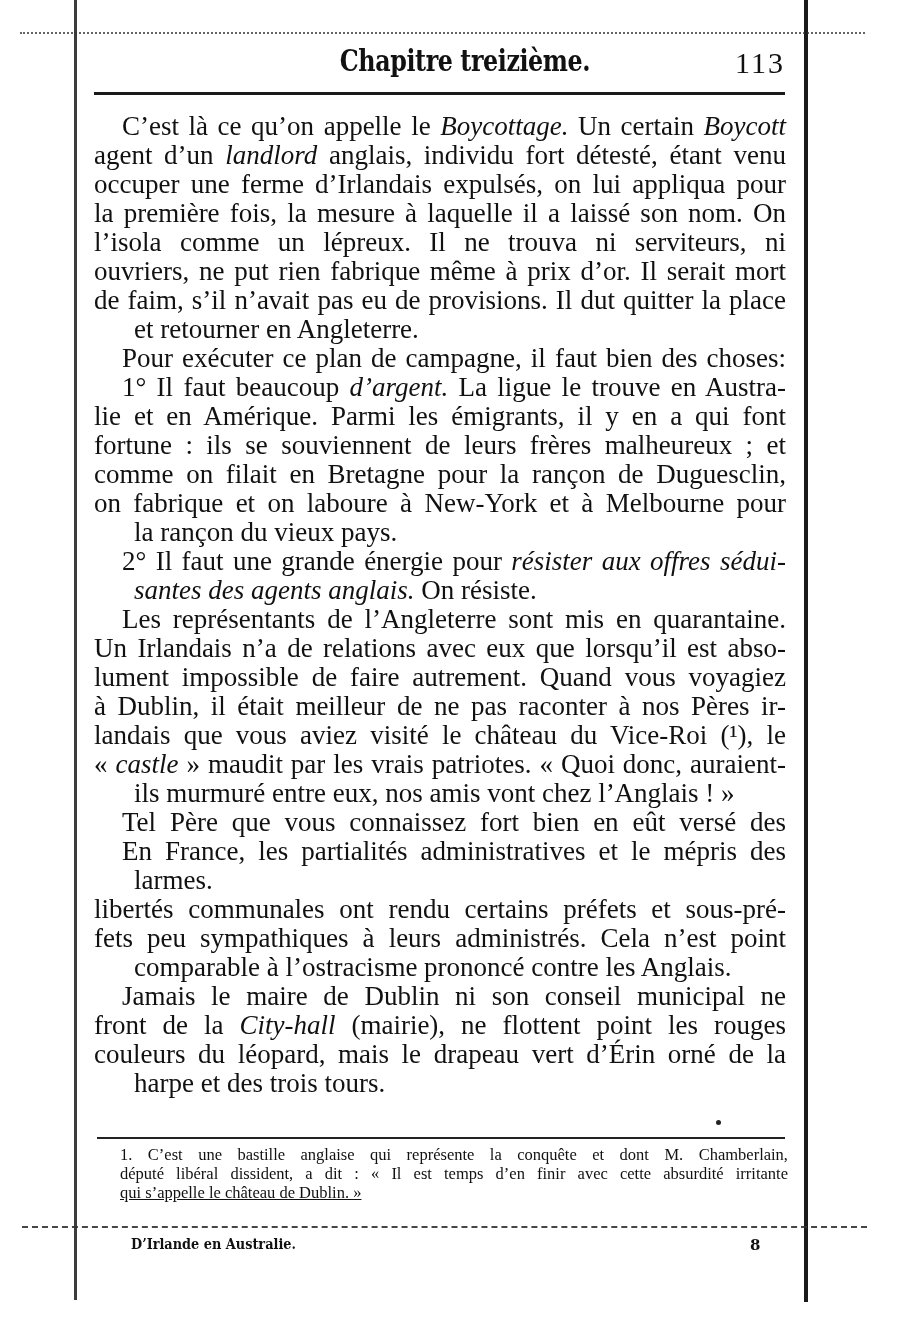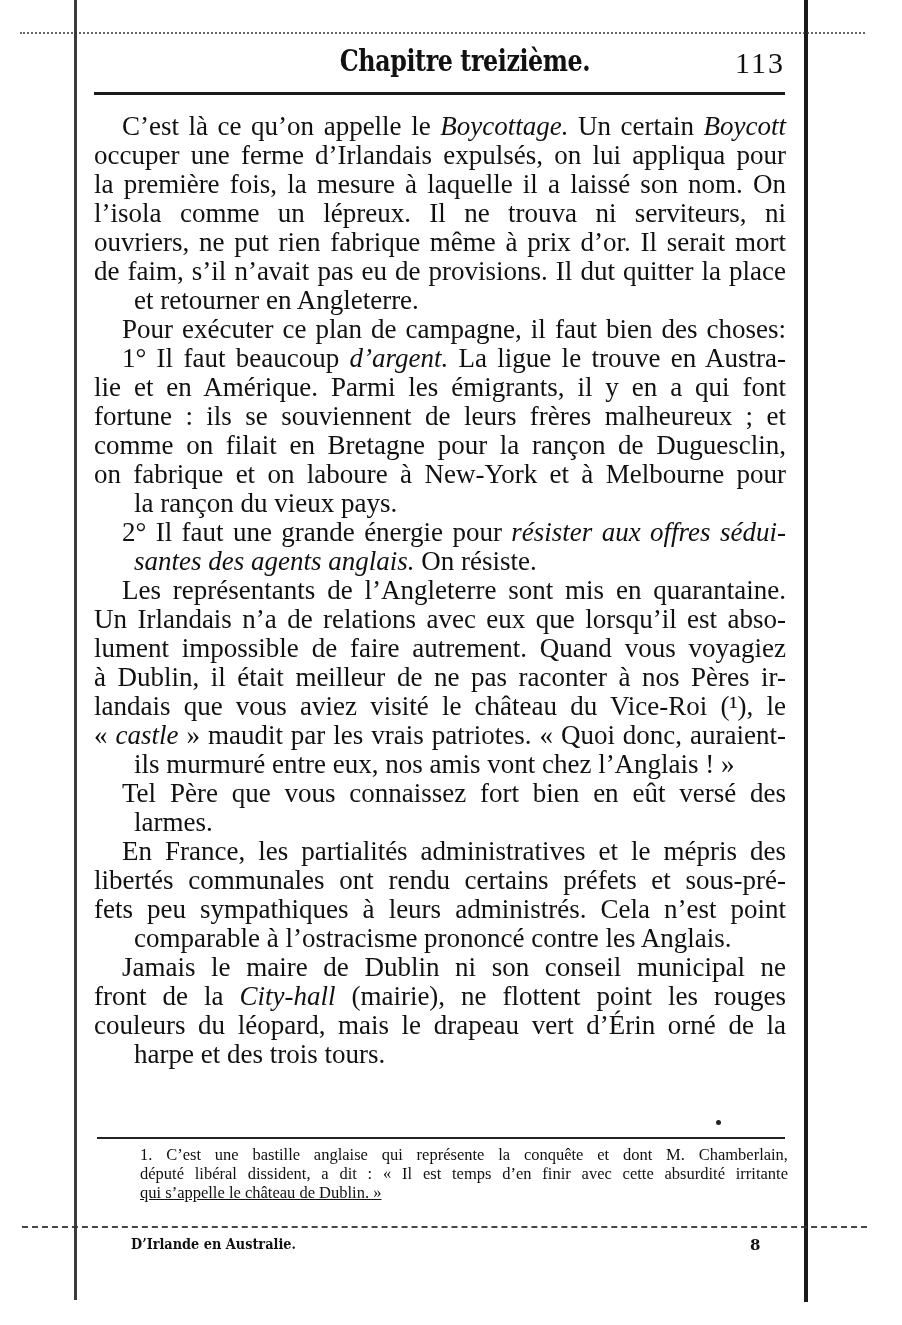--- a/index.html
+++ b/index.html
@@ -14,21 +14,21 @@
   .chapter-title { position:absolute; left:180px; top:4px; width:330px; text-align:center; font-family:"DejaVu Serif",serif; font-weight:bold; font-size:29px; letter-spacing:-0.5px; transform:scaleX(0.82); transform-origin:center; }
   .page-number { position:absolute; right:0; top:6px; font-size:30px; letter-spacing:2px; }
   .head-rule { position:absolute; left:94px; top:92px; width:691px; height:3px; background:#1a1a1a; }
   .body-text { position:absolute; left:94px; top:112px; width:692px; font-size:27px; line-height:29px; }
   .body-text .line { display:block; text-align:justify; text-align-last:justify; white-space:nowrap; height:29px; }
   .body-text .line.end { text-align-last:left;margin-left:40px; }
   .body-text .line.ind { padding-left:28px; }
   em { font-style:italic; }
   .fn-rule { position:absolute; left:97px; top:1137px; width:688px; height:2px; background:#222; }
   .footnotes { position:absolute; left:120px; top:1145px; width:668px; font-size:16.5px; line-height:19px; }
-  .footnotes .line { display:block; text-align:justify; text-align-last:justify; white-space:nowrap;margin-left:20px; }
+  .footnotes .line { display:block; text-align:justify; text-align-last:justify; white-space:nowrap; }
   .footnotes .line.end { text-align-last:left;text-decoration:underline; }
   .signature { position:absolute; left:131px; top:1236px; font-family:"DejaVu Serif",serif; font-weight:bold; font-size:14px; transform:scaleX(0.92); transform-origin:left; }
   .signature-mark { position:absolute; left:750px; top:1236px; font-family:"DejaVu Serif",serif; font-weight:bold; font-size:15px; }
   .dot { position:absolute; background:#222; border-radius:50%; }
 </style>
 </head>
 <body>
 
 <div class="vline vl-left"></div>
 <div class="vline vl-right"></div>
@@ -36,20 +36,21 @@
 <div class="hdash hd-bot"></div>
 
 <div class="running-head">
   <div class="chapter-title">Chapitre treizième.</div>
   <div class="page-number">113</div>
 </div>
 <div class="head-rule"></div>
 
 <div class="body-text" id="body-text">
     <span class="line ind"><span>C’est là  ce qu’on appelle le </span><em>Boycottage.</em><span> Un certain </span><em>Boycott</em></span>
+    <span class="line"><span>agent d’un </span><em>landlord</em><span> anglais, individu fort détesté, étant venu</span></span>
     <span class="line"><span>occuper une ferme d’Irlandais expulsés, on lui appliqua pour</span></span>
     <span class="line"><span>la première fois, la mesure à laquelle il a laissé son  nom. On</span></span>
     <span class="line"><span>l’isola comme un lépreux. Il ne trouva ni serviteurs, ni</span></span>
     <span class="line"><span>ouvriers, ne put rien fabrique même à prix d’or. Il serait mort</span></span>
     <span class="line"><span>de faim, s’il n’avait pas eu de provisions. Il dut quitter la place</span></span>
     <span class="line end"><span>et retourner en Angleterre.</span></span>
     <span class="line ind"><span>Pour exécuter ce plan de campagne, il faut bien des choses:</span></span>
     <span class="line ind"><span>1° Il faut beaucoup </span><em>d’argent.</em><span> La ligue le trouve en Austra-</span></span>
     <span class="line"><span>lie et en Amérique. Parmi les émigrants, il y en a qui font</span></span>
     <span class="line"><span>fortune : ils se souviennent de leurs frères malheureux ; et</span></span>
@@ -59,22 +60,22 @@
     <span class="line ind"><span>2° Il faut une grande énergie pour </span><em>résister aux offres sédui-</em></span>
     <span class="line end"><em>santes des agents anglais.</em><span> On résiste.</span></span>
     <span class="line ind"><span>Les représentants de l’Angleterre sont mis en quarantaine.</span></span>
     <span class="line"><span>Un Irlandais n’a de relations avec eux que lorsqu’il est abso-</span></span>
     <span class="line"><span>lument impossible de faire autrement. Quand vous voyagiez</span></span>
     <span class="line"><span>à Dublin, il était meilleur de ne pas raconter à nos Pères ir-</span></span>
     <span class="line"><span>landais que vous aviez visité le château du Vice-Roi (¹), le</span></span>
     <span class="line"><span>« </span><em>castle</em><span> » maudit par les vrais patriotes. « Quoi donc, auraient-</span></span>
     <span class="line end"><span>ils murmuré entre eux, nos amis vont chez l’Anglais ! »</span></span>
     <span class="line ind"><span>Tel Père que vous connaissez fort bien en eût versé des</span></span>
+    <span class="line ind"><span>En France, les partialités administratives et le mépris des</span></span>
     <span class="line end"><span>larmes.</span></span>
-    <span class="line ind"><span>En France, les partialités administratives et le mépris des</span></span>
     <span class="line"><span>libertés communales ont rendu certains préfets et sous-pré-</span></span>
     <span class="line"><span>fets peu sympathiques à leurs administrés. Cela n’est point</span></span>
     <span class="line end"><span>comparable à l’ostracisme prononcé contre les Anglais.</span></span>
     <span class="line ind"><span>Jamais le maire de Dublin ni son conseil municipal ne</span></span>
     <span class="line"><span>front de la </span><em>City-hall</em><span> (mairie), ne flottent point les rouges</span></span>
     <span class="line"><span>couleurs du léopard, mais le drapeau vert d’Érin orné de la</span></span>
     <span class="line end"><span>harpe et des trois tours.</span></span>
   </div>
 
 <div class="fn-rule"></div>

